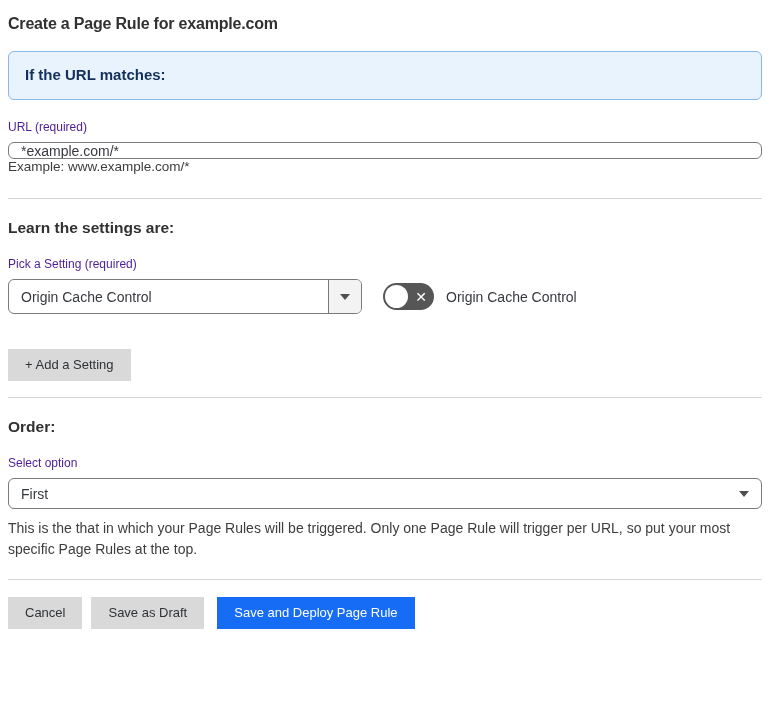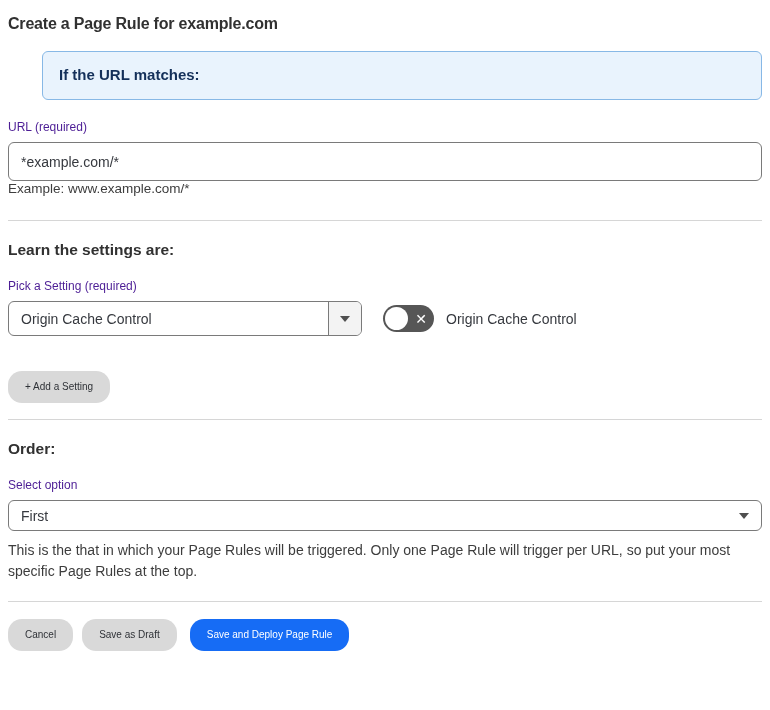--- a/index.html
+++ b/index.html
@@ -23,21 +23,20 @@
   
   .info-box {
     margin-top: 13px;
     background: #e9f3fd;
     border: 1px solid #87b8e6;
     border-radius: 6px;
     padding: 11px 16px 12px 16px;
     color: #16325c;
     font-size: 15px;
     line-height: 24px;
-    margin-left: 34px;
   }
   .info-box .info-heading {
     font-weight: 700;
     color: #14305a;
   }
   .info-box .info-body { color: #1b3a69; }
   .info-link {
     color: #2161c4;
     text-decoration: underline;
     cursor: pointer;
@@ -46,21 +45,21 @@
   .field-label {
     margin-top: 18px;
     font-size: 12px;
     color: #4c1d95;
     line-height: 18px;
   }
   .text-input {
     display: block;
     margin-top: 6px;
     width: 100%;
-    height: 39px;
+    height: 17px;
     border: 1px solid #7a7a7a;
     border-radius: 6px;
     padding: 0 12px;
     font-size: 14px;
     color: #36393f;
     font-family: "Liberation Sans", sans-serif;
     background: #fff;
     outline: none;
   }
   .field-help {
@@ -145,23 +144,23 @@
   }
   .toggle-label {
     margin-left: 12px;
     font-size: 14px;
     color: #36393f;
   }
   
   .btn {
     display: inline-block;
     border: none;
-    border-radius: 14px;
+    border-radius: 0;
     font-family: "Liberation Sans", sans-serif;
-    font-size: 10px;
+    font-size: 13px;
     padding: 8px 17px;
     cursor: pointer;
     line-height: 16px;
   }
   .btn-gray { background: #d9d9d9; color: #2f3237; }
   .btn-blue { background: #166cf5; color: #ffffff; }
   .add-setting-btn { margin-top: 35px; }
   
   .wide-select {
     margin-top: 6px;

